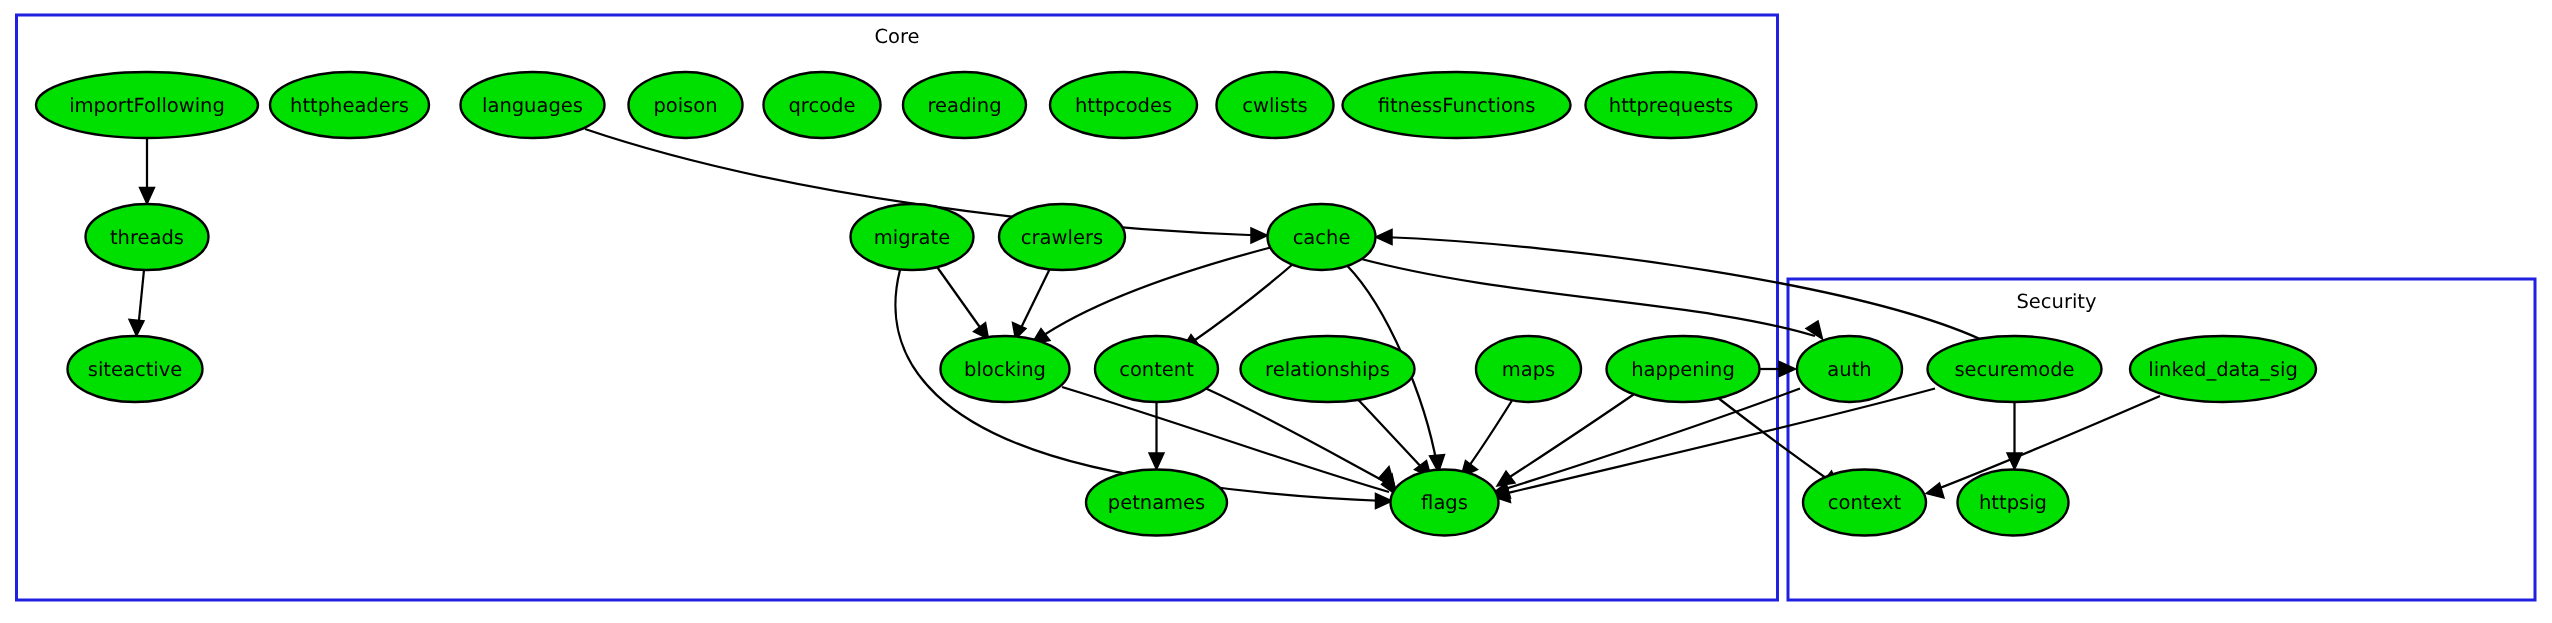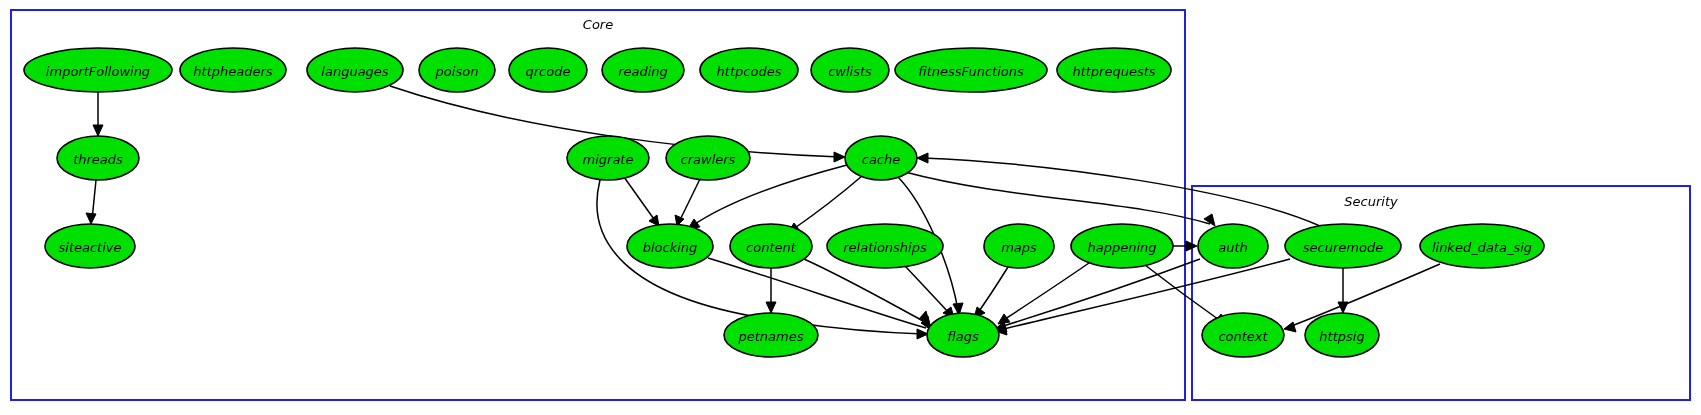--- a/index.html
+++ b/index.html
@@ -10,21 +10,20 @@
   body {
     width: 1701px;
     height: 415px;
     font-family: "DejaVu Sans", sans-serif;
     overflow: hidden;
   }
   #graph-root {
     position: relative;
     width: 1701px;
     height: 415px;
-    font-style: italic;
   }
   svg#graph-svg {
     display: block;
     width: 1701px;
     height: 415px;
   }
   .cluster-box {
     fill: none;
     stroke: #2020e0;
     stroke-width: 2;

